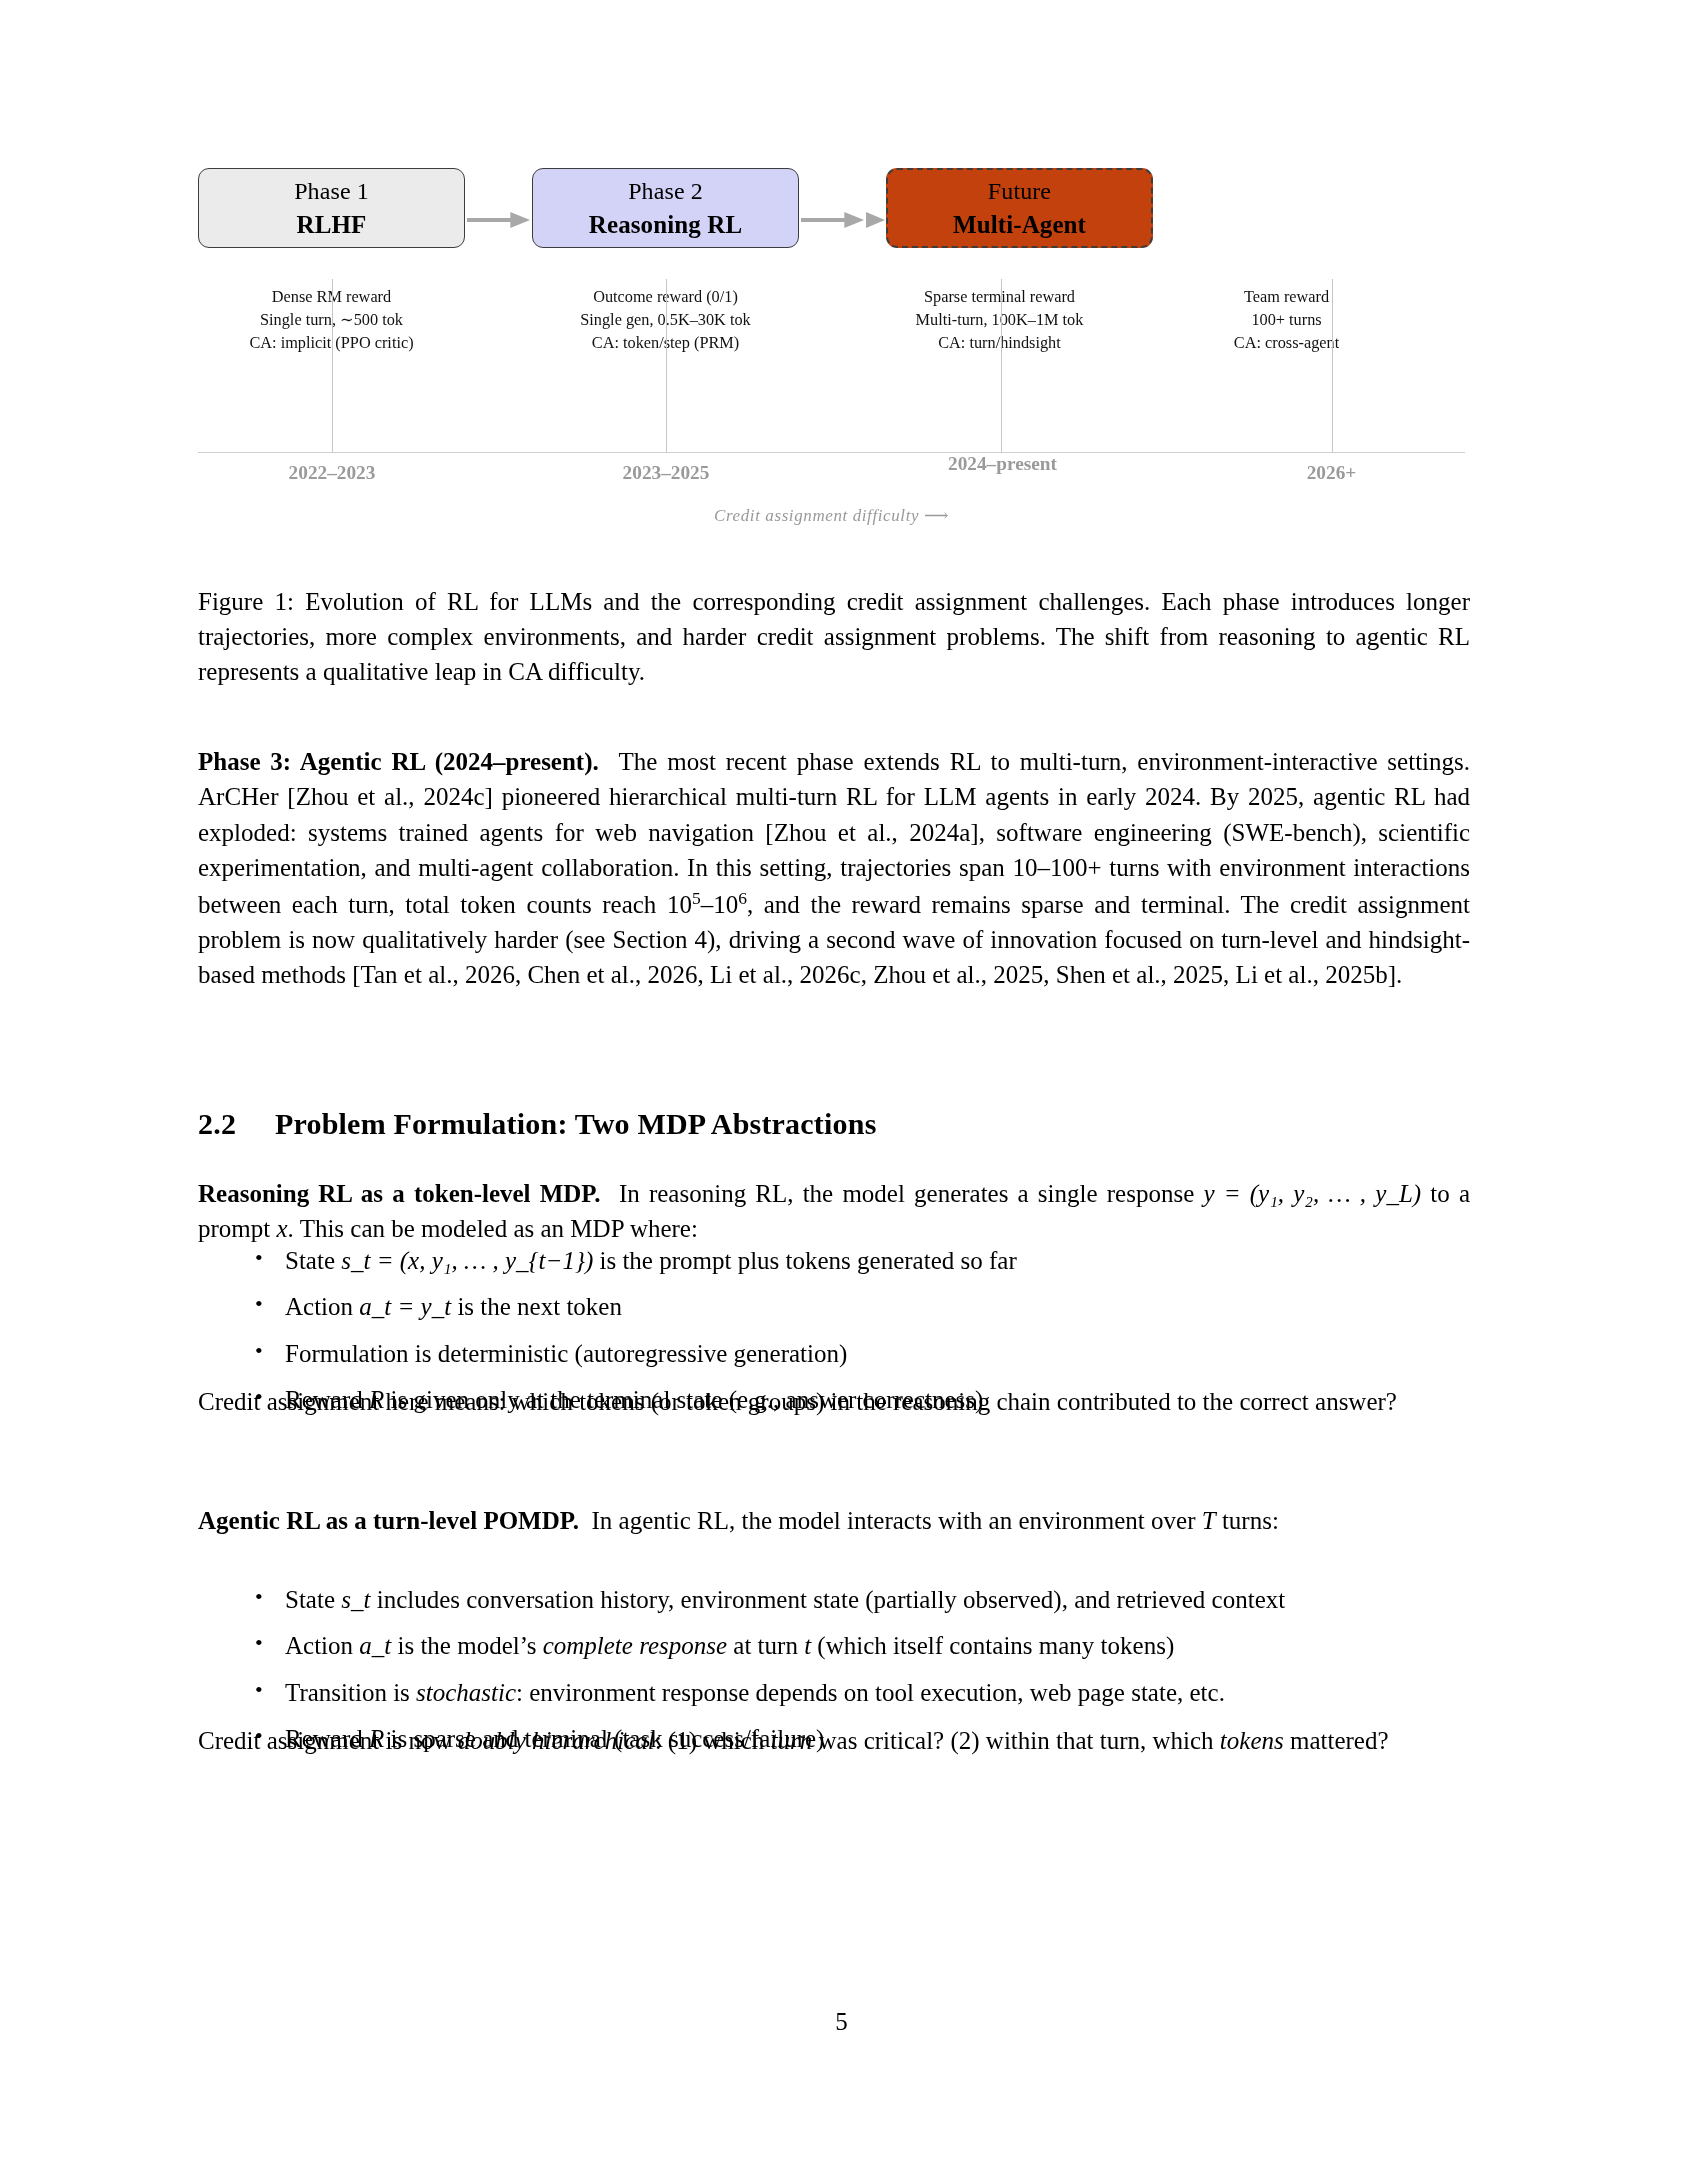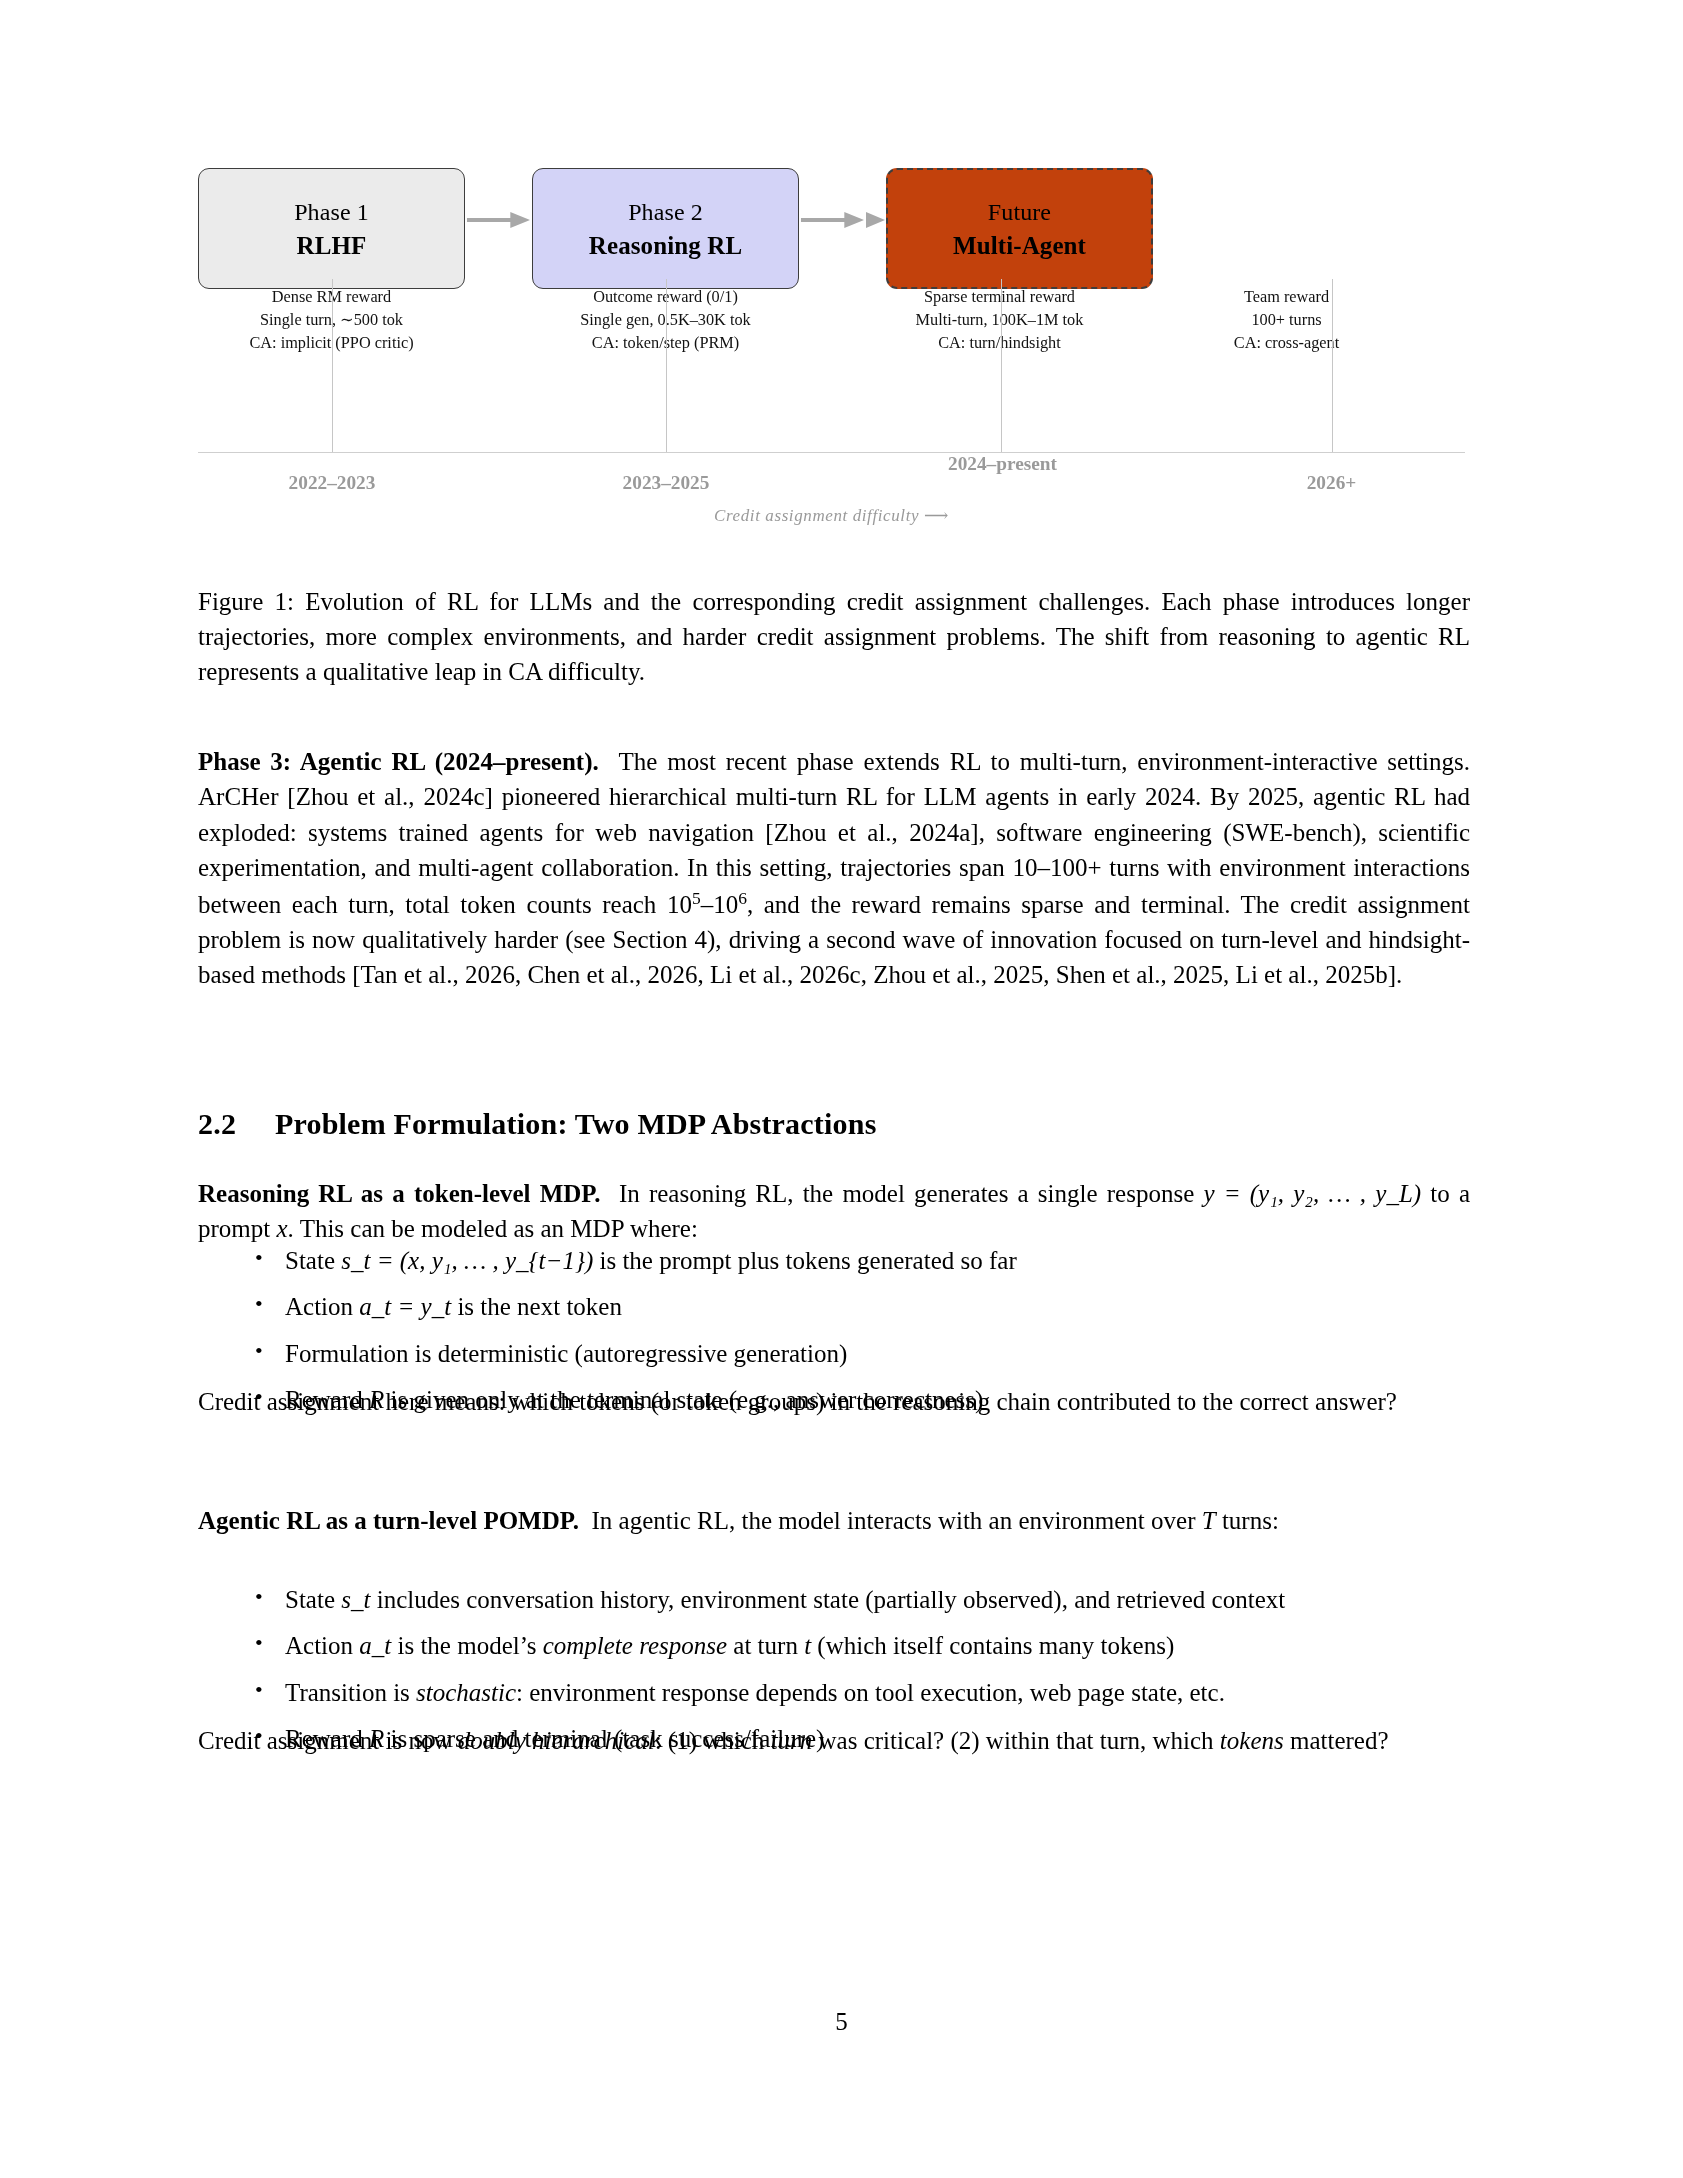--- a/index.html
+++ b/index.html
@@ -37,21 +37,21 @@
     left: 0; top: 0;
     width: 1267px;
     height: 104px;
     display: flex;
     align-items: flex-start;
   }
 
   .phase-box {
     position: relative;
     box-sizing: border-box;
-    height: 121px;
+    height: 80px;
     border-radius: 11px;
     display: flex;
     flex-direction: column;
     align-items: center;
     justify-content: center;
     text-align: center;
   }
   .phase-box .pb-top {
     font-size: 24px;
     line-height: 1.0;
@@ -111,21 +111,21 @@
     position: absolute;
     left: 0;
     top: 284px;
     width: 1267px;
     height: 1px;
     background: #cfcfcf;
   }
 
   .era {
     position: absolute;
-    top: 304px;
+    top: 294px;
     font-size: 19.3px;
     font-weight: bold;
     color: #9a9a9a;
     text-align: center;
     white-space: nowrap;
   }
   .era.raised { top: 285px; }
 
   .ca-difficulty {
     position: absolute;

